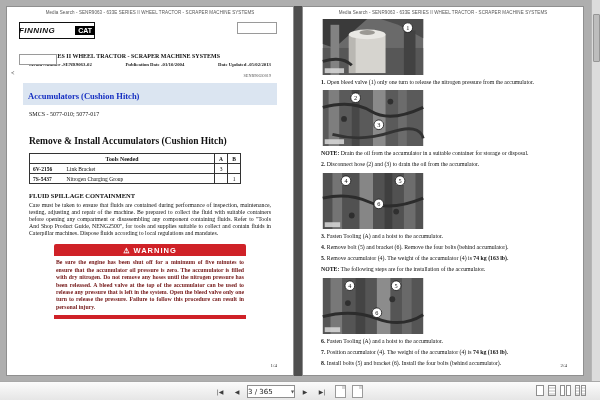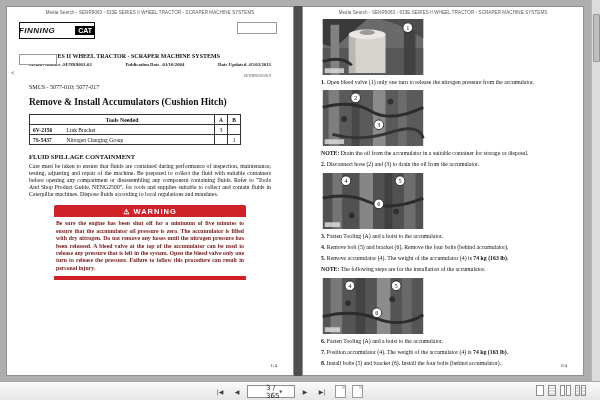--- a/index.html
+++ b/index.html
@@ -15,21 +15,21 @@
   .scrollbar { position:absolute; right:0; top:0; width:9px; height:381px; background:#dcdcdc; border-left:1px solid #b5b5b5; }
   .scroll-thumb { position:absolute; left:1px; top:14px; width:7px; height:48px; background:#bdbdbd; border:1px solid #969696; border-radius:1px; }
 
   .toolbar { position:absolute; left:0; top:381px; width:600px; height:19px;
              background:linear-gradient(#fbfbfb,#e6e6e6); border-top:1px solid #a8a8a8;
              font-family:"DejaVu Sans","Liberation Sans",sans-serif; }
   .tb-center { position:absolute; left:50%; top:0; transform:translateX(-58%); height:19px; display:flex; align-items:center; gap:3px; }
   .tb-btn { width:14px; height:14px; display:flex; align-items:center; justify-content:center;
             font-size:6px; color:#3c3c3c; border:1px solid transparent; border-radius:2px; cursor:pointer; }
   .page-box { width:48px; height:13px; background:#fff; border:1px solid #8f8f8f; display:flex; align-items:center;
-              font-size:7px; color:#222; padding:0 18px; justify-content:space-between; }
+              font-size:7px; color:#222; padding:0 0; justify-content:space-between; }
   .page-box .arrow { font-size:4px; color:#555; }
   .tb-pageicon { width:11px; height:13px; background:#fff; border:1px solid #9a9a9a; margin-left:3px; position:relative; }
   .tb-pageicon::after { content:""; position:absolute; right:0; top:0; width:3px; height:3px; background:#d7d7d7; }
   .tb-right { position:absolute; right:14px; top:3px; display:flex; gap:4px; align-items:center; }
   .lay-ic { display:flex; gap:1px; }
   .lay-ic .pg { width:8px; height:11px; background:#fff; border:1px solid #8e8e8e; }
   .lay-ic .pg.lines { background:repeating-linear-gradient(#fff,#fff 1px,#bbb 2px,#fff 3px); }
   .lay-ic.double .pg { width:5px; }
 
   
@@ -51,21 +51,21 @@
 
   .doc-type { font-weight:bold; font-size:8.5px; color:#111; margin-top:22px; }
   .doc-subtitle { font-weight:bold; font-size:6px; color:#111; margin-top:1px; }
   .meta-row { display:flex; justify-content:space-between; font-size:4.8px; color:#222; margin-top:3px; }
   .meta-row .b { font-weight:bold; }
   .doc-id { text-align:right; font-size:4.2px; color:#555; margin-top:6px; }
 
   .section-band { background:#dbe5f1; margin:5px -6px 0 -6px; padding:2px 5px; }
   .section-title { color:#1630c2; font-weight:bold; font-size:8.5px; }
   .smcs { font-size:6px; margin-top:6px; color:#111; }
-  .proc-title { font-weight:bold; font-size:9.5px; margin-top:7px; color:#111; }
+  .proc-title { font-weight:bold; font-size:9.5px; margin-top:19px; color:#111; }
 
   table.tools { border-collapse:collapse; margin-top:7px; width:212px; font-size:5.5px; color:#111; }
   table.tools th, table.tools td { border:1px solid #333; padding:1px 3px; height:10px; }
   table.tools .th-main { font-weight:bold; text-align:center; font-size:5.8px; }
   table.tools .th-ab { width:13px; text-align:center; font-weight:bold; }
   table.tools td.part { border-right:none; width:34px; font-weight:bold; }
   table.tools td.desc { border-left:none; }
   table.tools td.ab { text-align:center; }
 
   .containment-h { font-weight:bold; font-size:6.5px; margin-top:8px; color:#111; }
@@ -104,20 +104,23 @@
       </div>
 
       <div class="doc-subtitle">633E SERIES II WHEEL TRACTOR - SCRAPER MACHINE SYSTEMS</div>
       <div class="meta-row">
         <span class="b">Media Number -SENR9063-02</span>
         <span class="b">Publication Date -01/10/2004</span>
         <span class="b">Date Updated -05/02/2013</span>
       </div>
       <div class="doc-id">SENR90630019</div>
 
+      <div class="section-band">
+        <span class="section-title">Accumulators (Cushion Hitch)</span>
+      </div>
       <div class="smcs">SMCS - 5077-010; 5077-017</div>
       <div class="proc-title">Remove &amp; Install Accumulators (Cushion Hitch)</div>
 
       <table class="tools">
         <tbody>
             <tr>
           <th class="th-main" colspan="2">Tools Needed</th>
           <th class="th-ab">A</th>
           <th class="th-ab">B</th>
         </tr>

